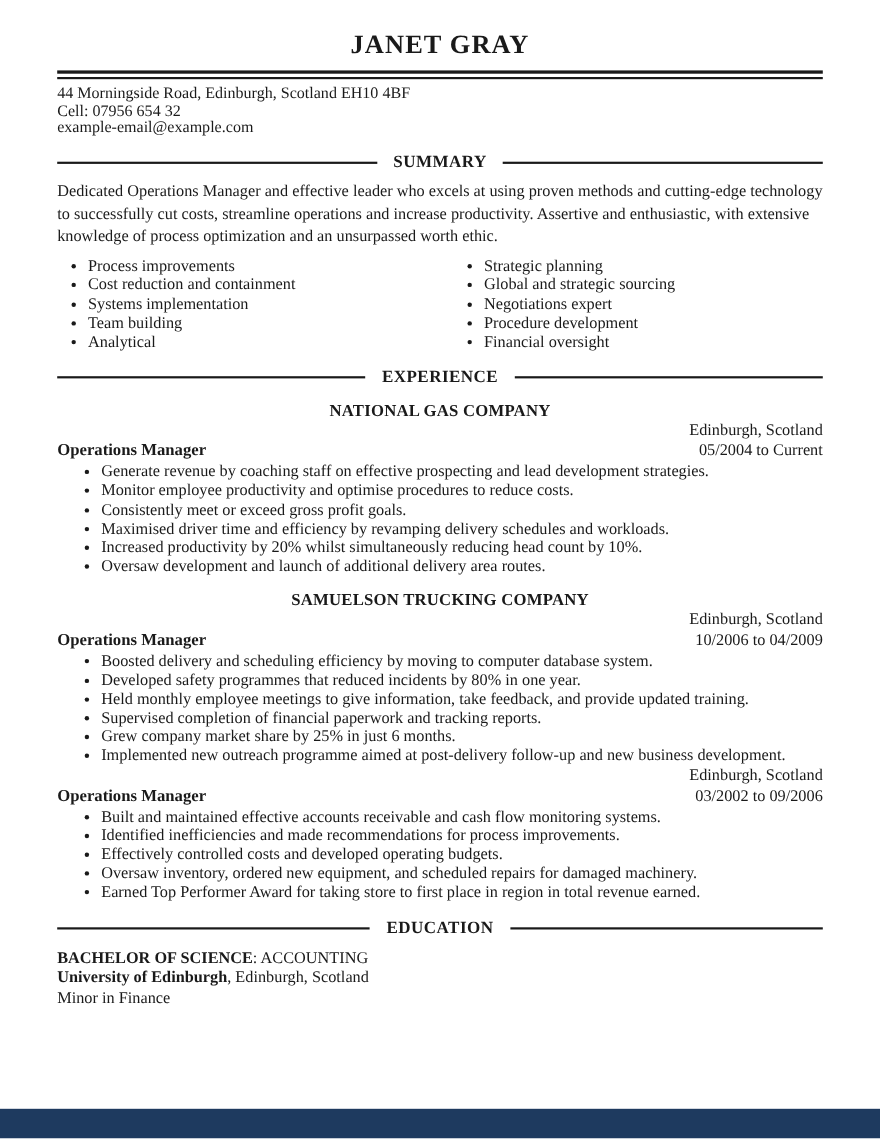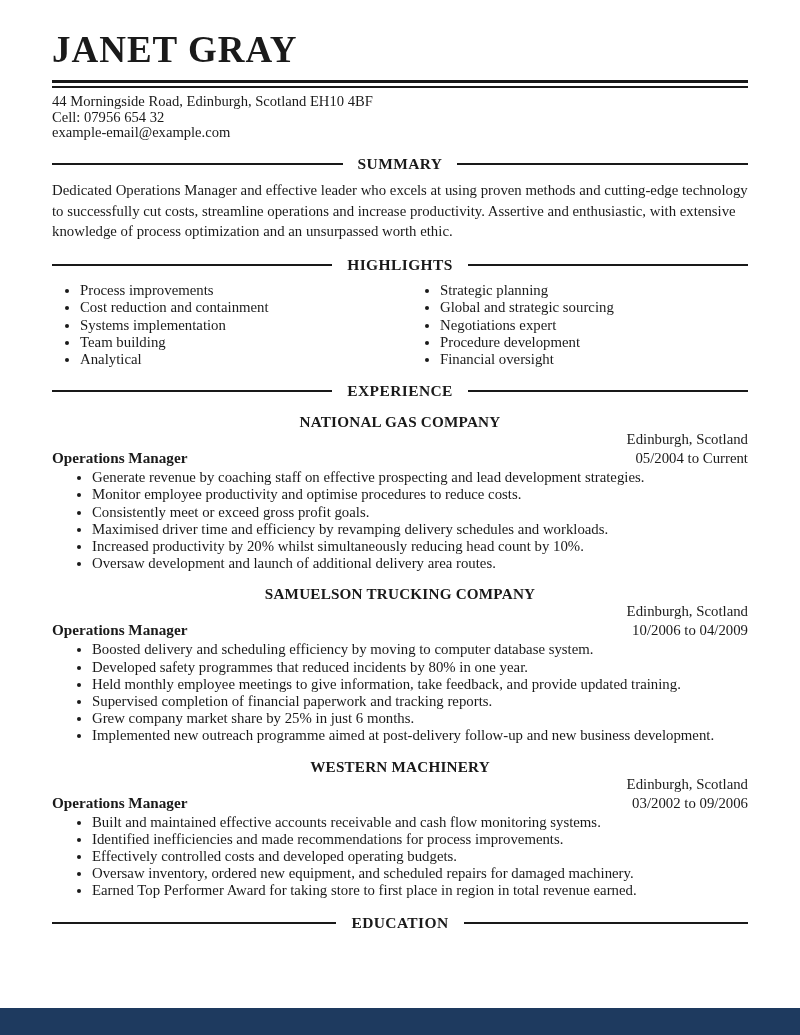--- a/index.html
+++ b/index.html
@@ -8,22 +8,22 @@
     background: #ffffff;
     font-family: "Liberation Serif", serif;
     color: #1a1a1a;
     position: relative;
     overflow: hidden;
   }
   .page { padding: 22px 52px 0 52px; }
 
   
   .name {
-    text-align: left;
-    font-size: 37px;
+    text-align: center;
+    font-size: 24px;
     font-weight: bold;
     letter-spacing: 1px;
     margin: 6px 0 9px 0;
   }
   .double-rule {
     border-top: 3px solid #191919;
     border-bottom: 2px solid #191919;
     height: 3px;
   }
   .contact {
@@ -109,25 +109,20 @@
     <div>example-email@example.com</div>
   </div>
 
   <div class="sec-h">
     <span class="rule"></span>
     <span class="sec-title">SUMMARY</span>
     <span class="rule"></span>
   </div>
   <p class="summary-text">Dedicated Operations Manager and effective leader who excels at using proven methods and cutting-edge technology to successfully cut costs, streamline operations and increase productivity. Assertive and enthusiastic, with extensive knowledge of process optimization and an unsurpassed worth ethic.</p>
 
-  <div class="sec-h">
-    <span class="rule"></span>
-    <span class="sec-title">HIGHLIGHTS</span>
-    <span class="rule"></span>
-  </div>
   <div class="hl-grid">
     <ul class="blist right-col">
       <li>Process improvements</li>
       <li>Cost reduction and containment</li>
       <li>Systems implementation</li>
       <li>Team building</li>
       <li>Analytical</li>
     </ul>
     <ul class="blist">
       <li>Strategic planning</li>
@@ -172,36 +167,44 @@
       <li>Boosted delivery and scheduling efficiency by moving to computer database system.</li>
       <li>Developed safety programmes that reduced incidents by 80% in one year.</li>
       <li>Held monthly employee meetings to give information, take feedback, and provide updated training.</li>
       <li>Supervised completion of financial paperwork and tracking reports.</li>
       <li>Grew company market share by 25% in just 6 months.</li>
       <li>Implemented new outreach programme aimed at post-delivery follow-up and new business development.</li>
     </ul>
   </div>
 
   <div class="job">
-    <div class="company">WESTERN MACHINERY</div>
     <div class="location">Edinburgh, Scotland</div>
     <div class="role-row">
       <span class="role">Operations Manager</span>
       <span class="dates">03/2002 to 09/2006</span>
     </div>
     <ul class="blist">
       <li>Built and maintained effective accounts receivable and cash flow monitoring systems.</li>
       <li>Identified inefficiencies and made recommendations for process improvements.</li>
       <li>Effectively controlled costs and developed operating budgets.</li>
       <li>Oversaw inventory, ordered new equipment, and scheduled repairs for damaged machinery.</li>
       <li>Earned Top Performer Award for taking store to first place in region in total revenue earned.</li>
     </ul>
   </div>
 
   <div class="sec-h">
     <span class="rule"></span>
     <span class="sec-title">EDUCATION</span>
     <span class="rule"></span>
   </div>
+  <div class="edu-block">
+    <div class="edu-line">
+      <span class="b">BACHELOR OF SCIENCE</span><span>: ACCOUNTING</span>
+    </div>
+    <div class="edu-line">
+      <span class="b">University of Edinburgh</span><span>, Edinburgh, Scotland</span>
+    </div>
+    <div class="edu-line">Minor in Finance</div>
+  </div>
 
 </div>
 
 <div class="footer-bar" style="background: rgb(30, 58, 95);"></div>
 
 </body></html>

